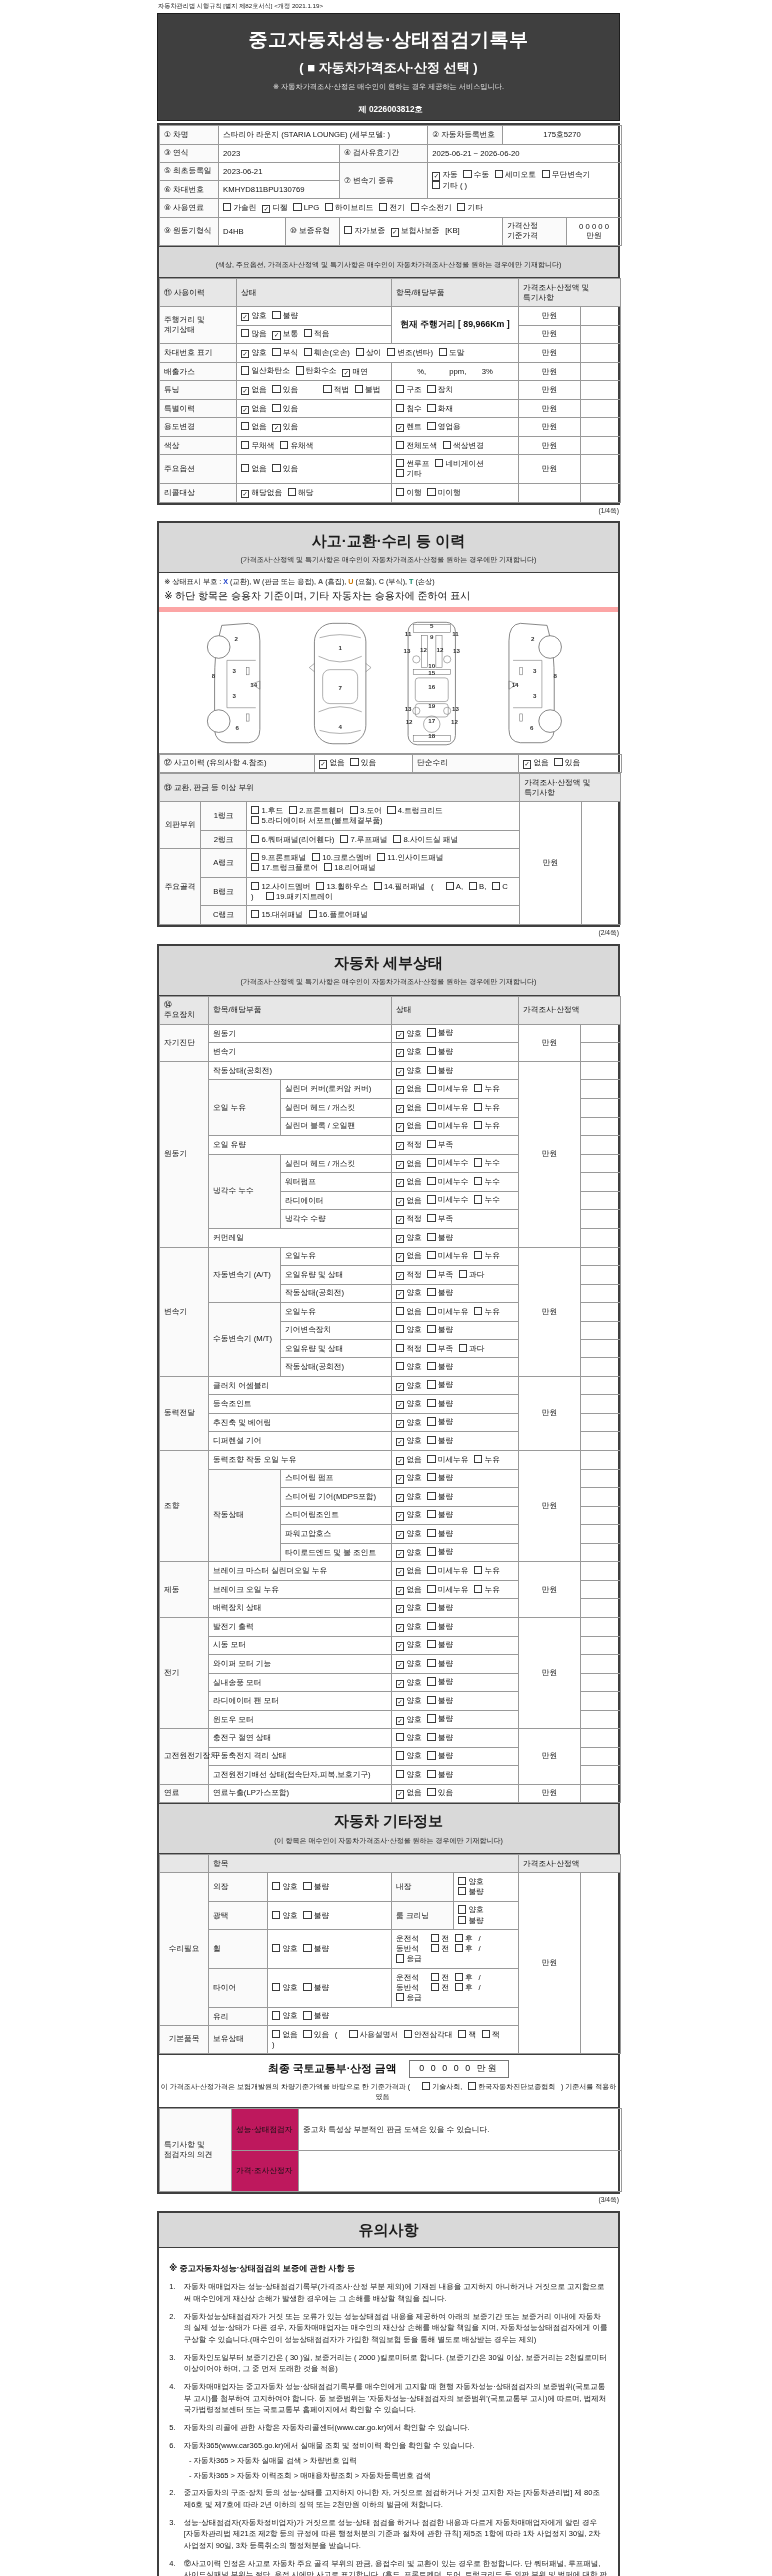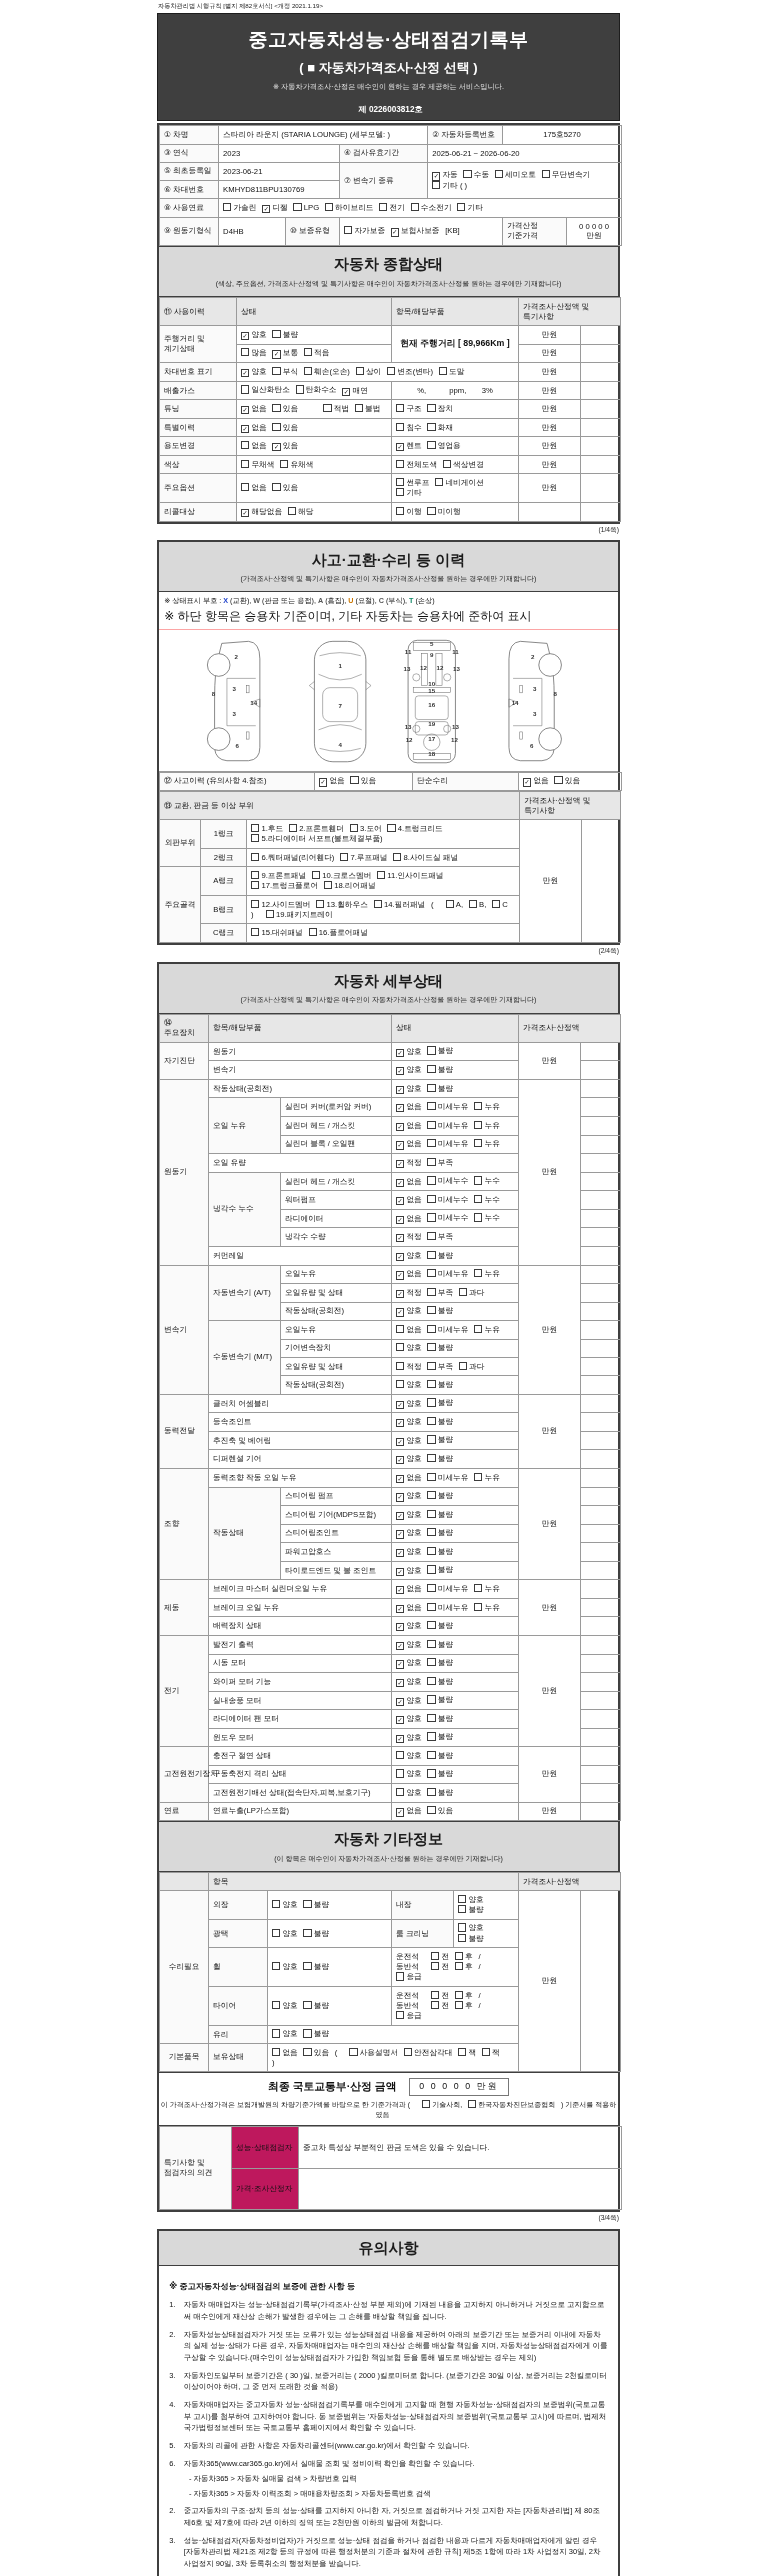--- a/index.html
+++ b/index.html
@@ -21,21 +21,21 @@
   th{background:#e7e7e7;font-weight:normal;text-align:left;}
   .lab{background:#fafafa;}
   .ctr{text-align:center;}
   .price{text-align:center;}
   .cbi{margin-right:5.7px;white-space:nowrap;display:inline-block;}
   .cb{display:inline-block;width:6.2px;height:6.2px;border:1px solid #3c3c3c;margin-right:2.1px;vertical-align:-1px;line-height:5.7px;font-size:6.2px;text-align:center;font-weight:bold;color:#111;background:#fff;}
   .cb.ck{background:#fff;}
   .tk{margin-right:12px;}
   .big{font-size:8.8px;font-weight:bold;}
   .legend{font-size:7.2px;padding:4.1px 5.2px 1px;}
-  .legend2{font-size:12px;padding:1px 5.2px 4.1px;border-bottom:1px solid #fca5a5;}
+  .legend2{font-size:10px;padding:1px 5.2px 4.1px;border-bottom:5px solid #fca5a5;}
   .diagwrap{border-bottom:0.5px solid #9a9a9a;padding:3.1px 0;}
   .finalStrip{display:flex;align-items:center;justify-content:center;gap:12.4px;padding:5.2px 0 3.1px;border-top:1px solid #3f3f3f;}
   .finalStrip .fl{font-size:10.8px;font-weight:bold;}
   .finalStrip .fv{font-size:8.8px;border:0.5px solid #777;padding:2.1px 9.3px;letter-spacing:2.1px;}
   .finalNote{text-align:center;font-size:7px;padding:1px 0 5.2px;border-bottom:1px solid #3f3f3f;}
   .notice{padding:7.2px 10.3px 10.3px;font-size:7.5px;line-height:1.55;}
   .ntitle{font-size:8.2px;font-weight:bold;margin:8.2px 0 5.2px;}
   .nitem{display:flex;margin:0 0 6.2px;}
   .nn{width:14.4px;flex:none;}
   .nsub{margin:3.1px 0 0 5.2px;}
@@ -101,21 +101,20 @@
               <td class="lab">⑩ 보증유형</td>
               <td colspan="2"><span class="cbi"><span class="cb"></span><span class="cbl">자가보증</span></span><span class="cbi"><span class="cb ck">✓</span><span class="cbl">보험사보증</span></span><span class="tk">[KB]</span></td>
               <td class="lab">가격산정 기준가격</td>
               <td class="ctr">0 0 0 0 0 만원</td>
             </tr>
           </tbody>
         </table>
       </div>
 
     <div class="secHead" style="border-top:1.5px solid #3f3f3f">
-      <div class="t">자동차 종합상태</div>
       <div class="n">(색상, 주요옵션, 가격조사·산정액 및 특기사항은 매수인이 자동차가격조사·산정을 원하는 경우에만 기재합니다)</div>
     </div>
     <div id="overallTable">
         <table>
           <colgroup>
             <col style="width: 77px;">
             <col style="width: 155px;">
             <col style="width: 127px;">
             <col style="width: 62px;">
             <col style="width: 40px;">

